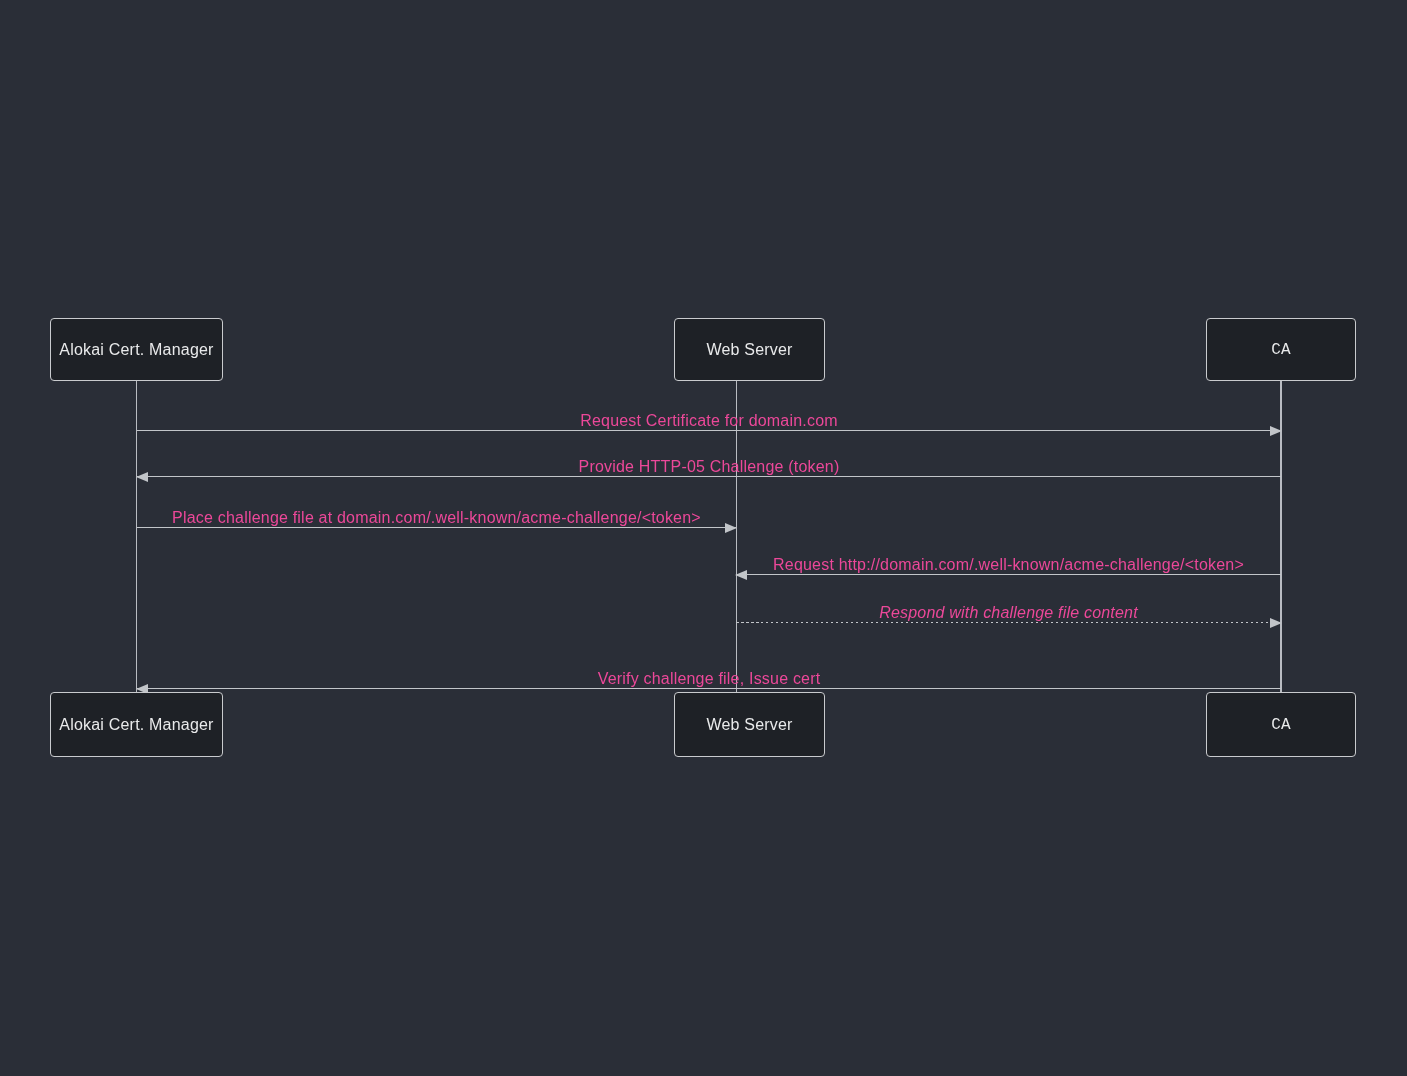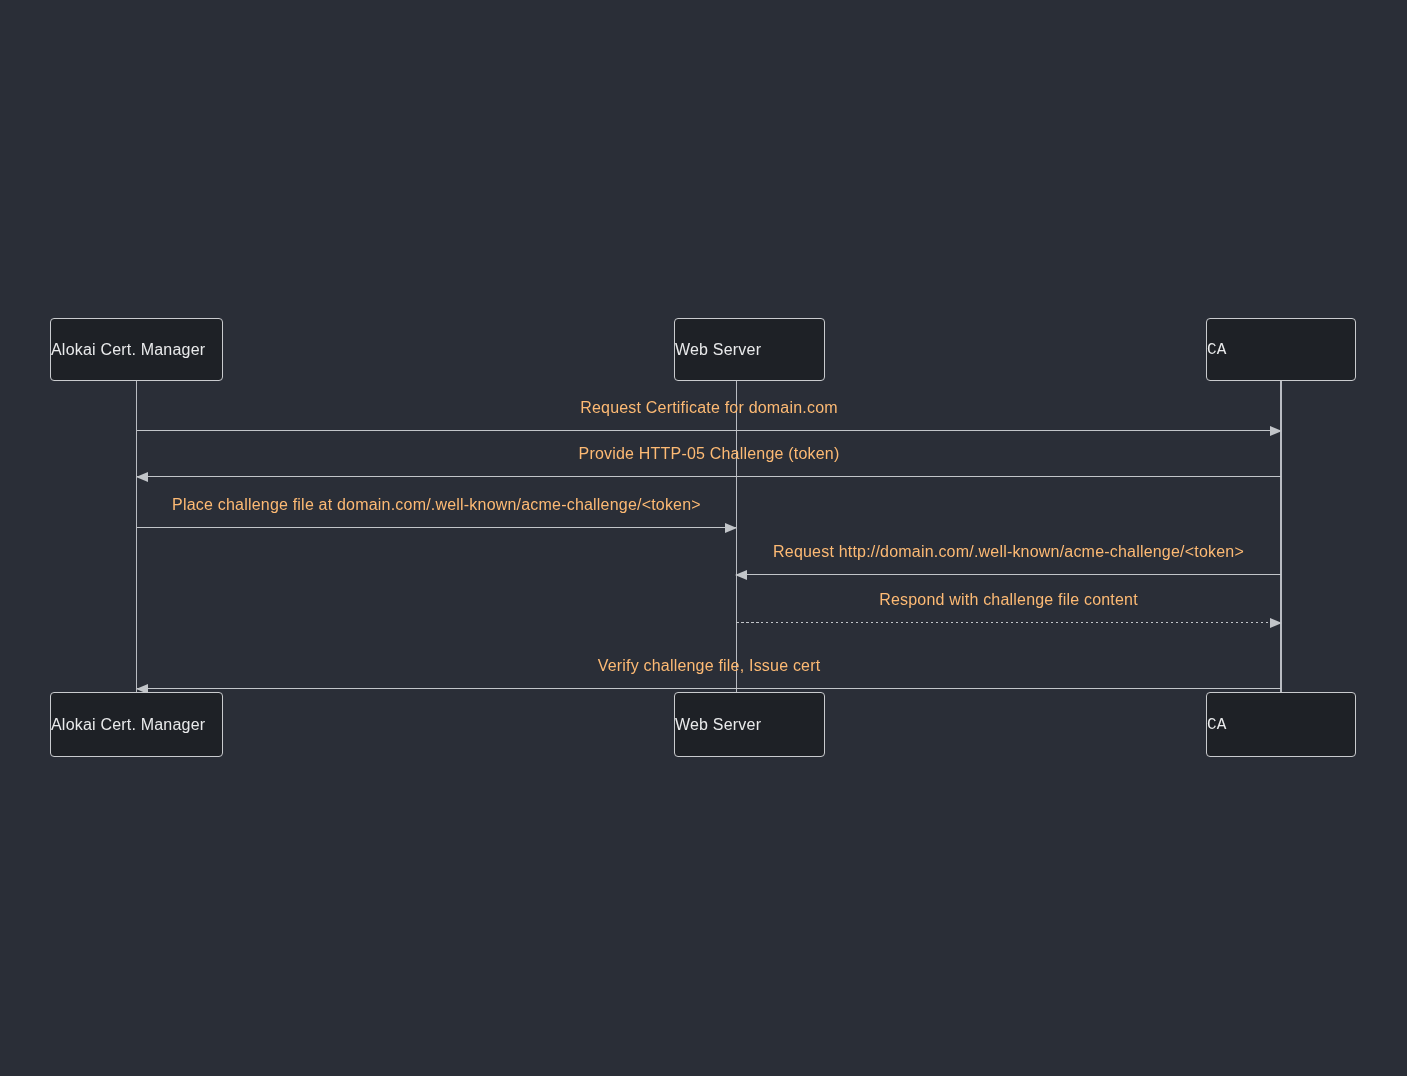--- a/index.html
+++ b/index.html
@@ -23,35 +23,35 @@
     background: #b9bcc2;
   }
   .actor {
     position: absolute;
     height: 63px;
     background: #1e2126;
     border: 1px solid #c9cbce;
     border-radius: 4px;
     display: flex;
     align-items: center;
-    justify-content: flex-start;
+    justify-content: center;
     color: #e9eaeb;
     font-size: 16px;
     box-sizing: border-box;
     letter-spacing: 0.2px;
   }
   .actor.bottom { height: 65px; }
   .message { position: absolute; height: 26px; }
   .msg-label {
     position: absolute;
     left: 0;
     right: 0;
-    bottom: 14px;
+    bottom: 1px;
     text-align: center;
-    color: #fdba74;
+    color: #ec4899;
     font-size: 16px;
     white-space: nowrap;
     letter-spacing: 0.2px;
   }
   .msg-line {
     position: absolute;
     left: 0;
     right: 0;
     bottom: 0;
     height: 1.5px;
@@ -79,21 +79,21 @@
   #actor-top-alokai, #actor-bottom-alokai { left: 50px; width: 173px; }
   #actor-top-webserver, #actor-bottom-webserver { left: 661px; width: 151px; margin-left: 13px; }
   #actor-top-ca, #actor-bottom-ca { left: 1206px; width: 150px; font-family: Liberation Mono, monospace; }
   .actor.top { top: 318px; }
   .actor.bottom { top: 692px; }
 
   #msg-0 { left: 137px; width: 1144px; top: 405px; }
   #msg-1 { left: 137px; width: 1144px; top: 451px; }
   #msg-2 { left: 137px; width: 599px;  top: 502px; }
   #msg-3 { left: 736px; width: 545px;  top: 549px; }
-  #msg-4 { left: 736px; width: 545px;  top: 597px; }
+  #msg-4 { left: 736px; width: 545px;  top: 597px; font-style: italic; }
   #msg-5 { left: 137px; width: 1144px; top: 645px; margin-top: 18px; }
 </style>
 </head>
 <body>
 
 <div class="stage">
 
   <div class="lifeline" id="lifeline-alokai"></div>
   <div class="lifeline" id="lifeline-webserver"></div>
   <div class="lifeline" id="lifeline-ca"></div>

